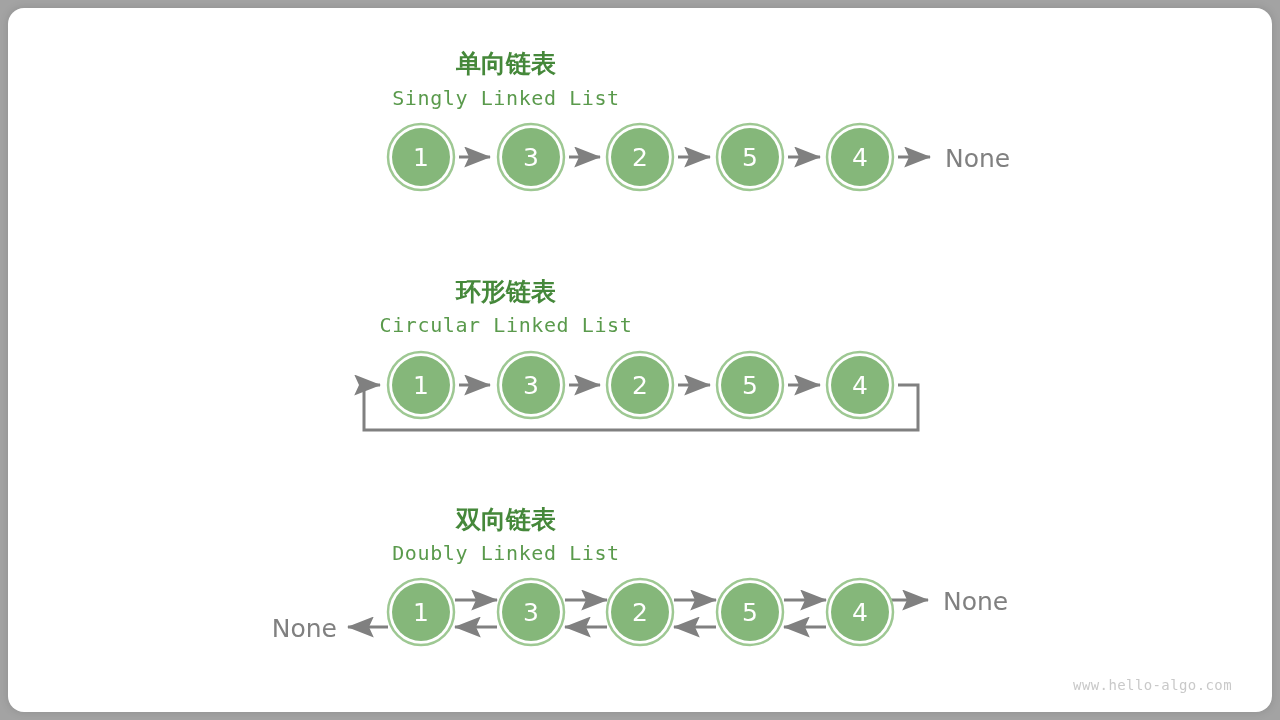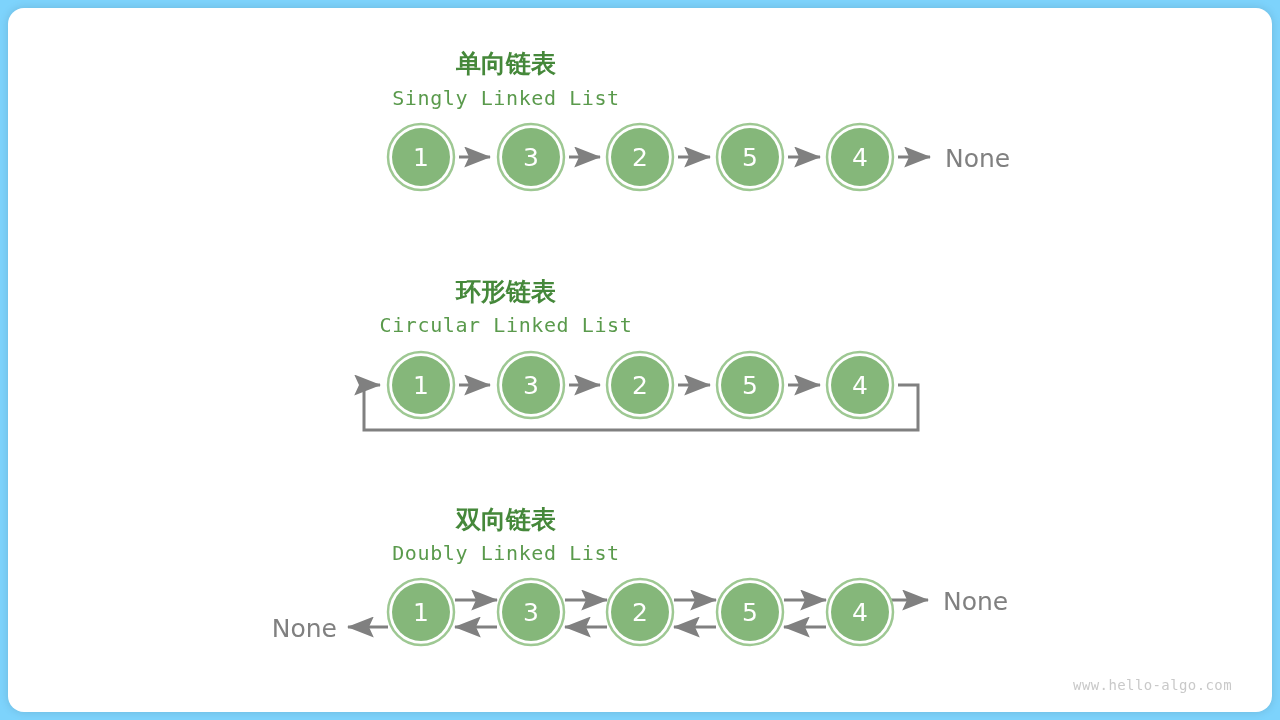--- a/index.html
+++ b/index.html
@@ -10,21 +10,21 @@
   body {
     width: 1280px;
     height: 720px;
     overflow: hidden;
     font-family: "DejaVu Sans", sans-serif;
   }
   #canvas {
     position: relative;
     width: 1280px;
     height: 720px;
-    background: #7dd3fc;
+    background: #a3a3a3;
   }
   #card {
     position: absolute;
     left: 8px;
     top: 8px;
     width: 1264px;
     height: 704px;
     background: #ffffff;
     border-radius: 16px;
     box-shadow: 0 0 10px rgba(0,0,0,0.13);

